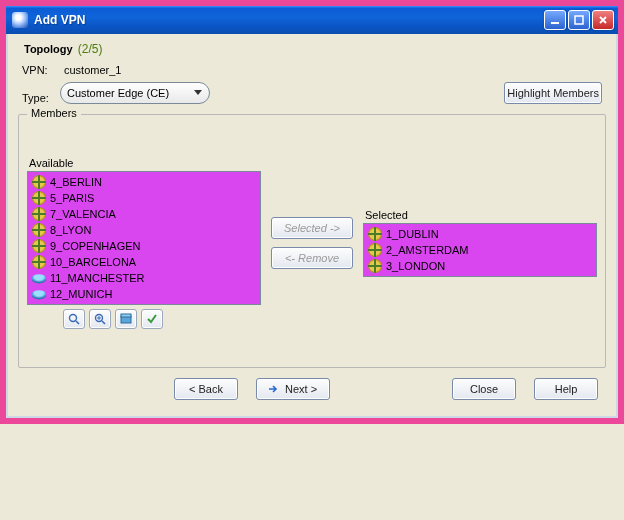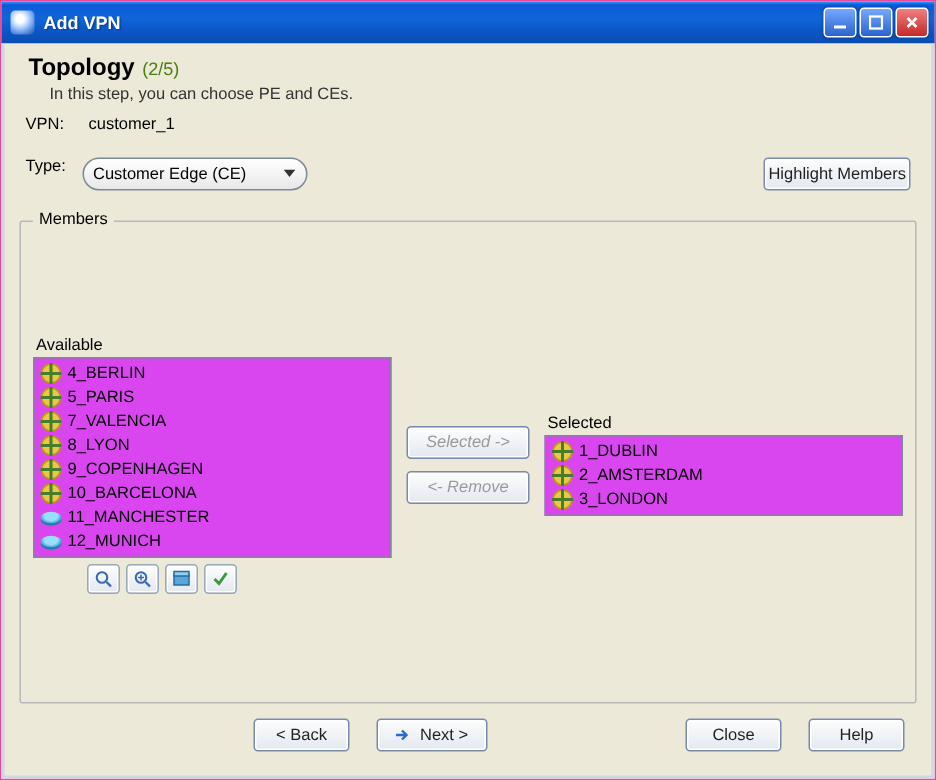--- a/index.html
+++ b/index.html
@@ -7,22 +7,22 @@
     margin: 0;
     font-family: Tahoma, Arial, sans-serif;
     font-size: 11px;
     background: #ece9d8;
     width: 624px;
     height: 520px;
     overflow: hidden;
   }
   .window {
     width: 624px;
-    height: 520px;
-    border: 1px solid #ec4899;
+    height: 424px;
+    border: 6px solid #ec4899;
     display: flex;
     flex-direction: column;
     background: #ece9d8;
   }
   .titlebar {
     height: 28px;
     background: linear-gradient(to bottom, #3a93ff 0%, #0b5bd6 8%, #1065d9 40%, #0a56c8 70%, #0a4db0 100%);
     display: flex;
     align-items: center;
     padding: 0 4px 0 6px;
@@ -57,28 +57,28 @@
     flex:1;
     border: 2px solid #cfd8e6;
     border-top: none;
     margin:0;
     padding: 6px 8px 8px 8px;
     display:flex;
     flex-direction:column;
     background:#ece9d8;
   }
   .heading { margin: 2px 2px 6px 8px; }
-  .heading .h1 { font-weight:bold; font-size:16px; }
+  .heading .h1 { font-weight:bold; font-size:11px; }
   .heading .step { font-weight:normal; color:#4d7c0f; font-size:12px; margin-left:2px;}
   .heading .sub { margin-left:14px; color:#333; margin-top:2px; }
 
   .form-row { display:flex; align-items:center; margin:2px 6px; }
   .form-row .label { width:38px; }
   .form-row .value { padding:0 4px; }
-  .type-row { display:flex; align-items:flex-start; margin:14px 6px; }
+  .type-row { display:flex; align-items:flex-end; margin:4px 6px; }
   .type-row .spacer { flex:1; }
 
   .combo {
     width: 150px; height:22px;
     border:1px solid #7a8a99;
     background:linear-gradient(#fff,#e8e8e8);
     display:flex; align-items:center;
     padding:0 4px 0 6px;
     border-radius:11px;
   }
@@ -209,21 +209,20 @@
     </div>
   </div>
 
   <div class="content">
 
     <div class="heading">
       <div>
         <span class="h1">Topology</span>
         <span class="step">(2/5)</span>
       </div>
-      <div class="sub">In this step, you can choose PE and CEs.</div>
     </div>
 
     <div class="form-row">
       <span class="label">VPN:</span>
       <span class="value">customer_1</span>
     </div>
 
     <div class="type-row">
       <span class="label" style="width:38px">Type:</span>
       <div class="combo">

